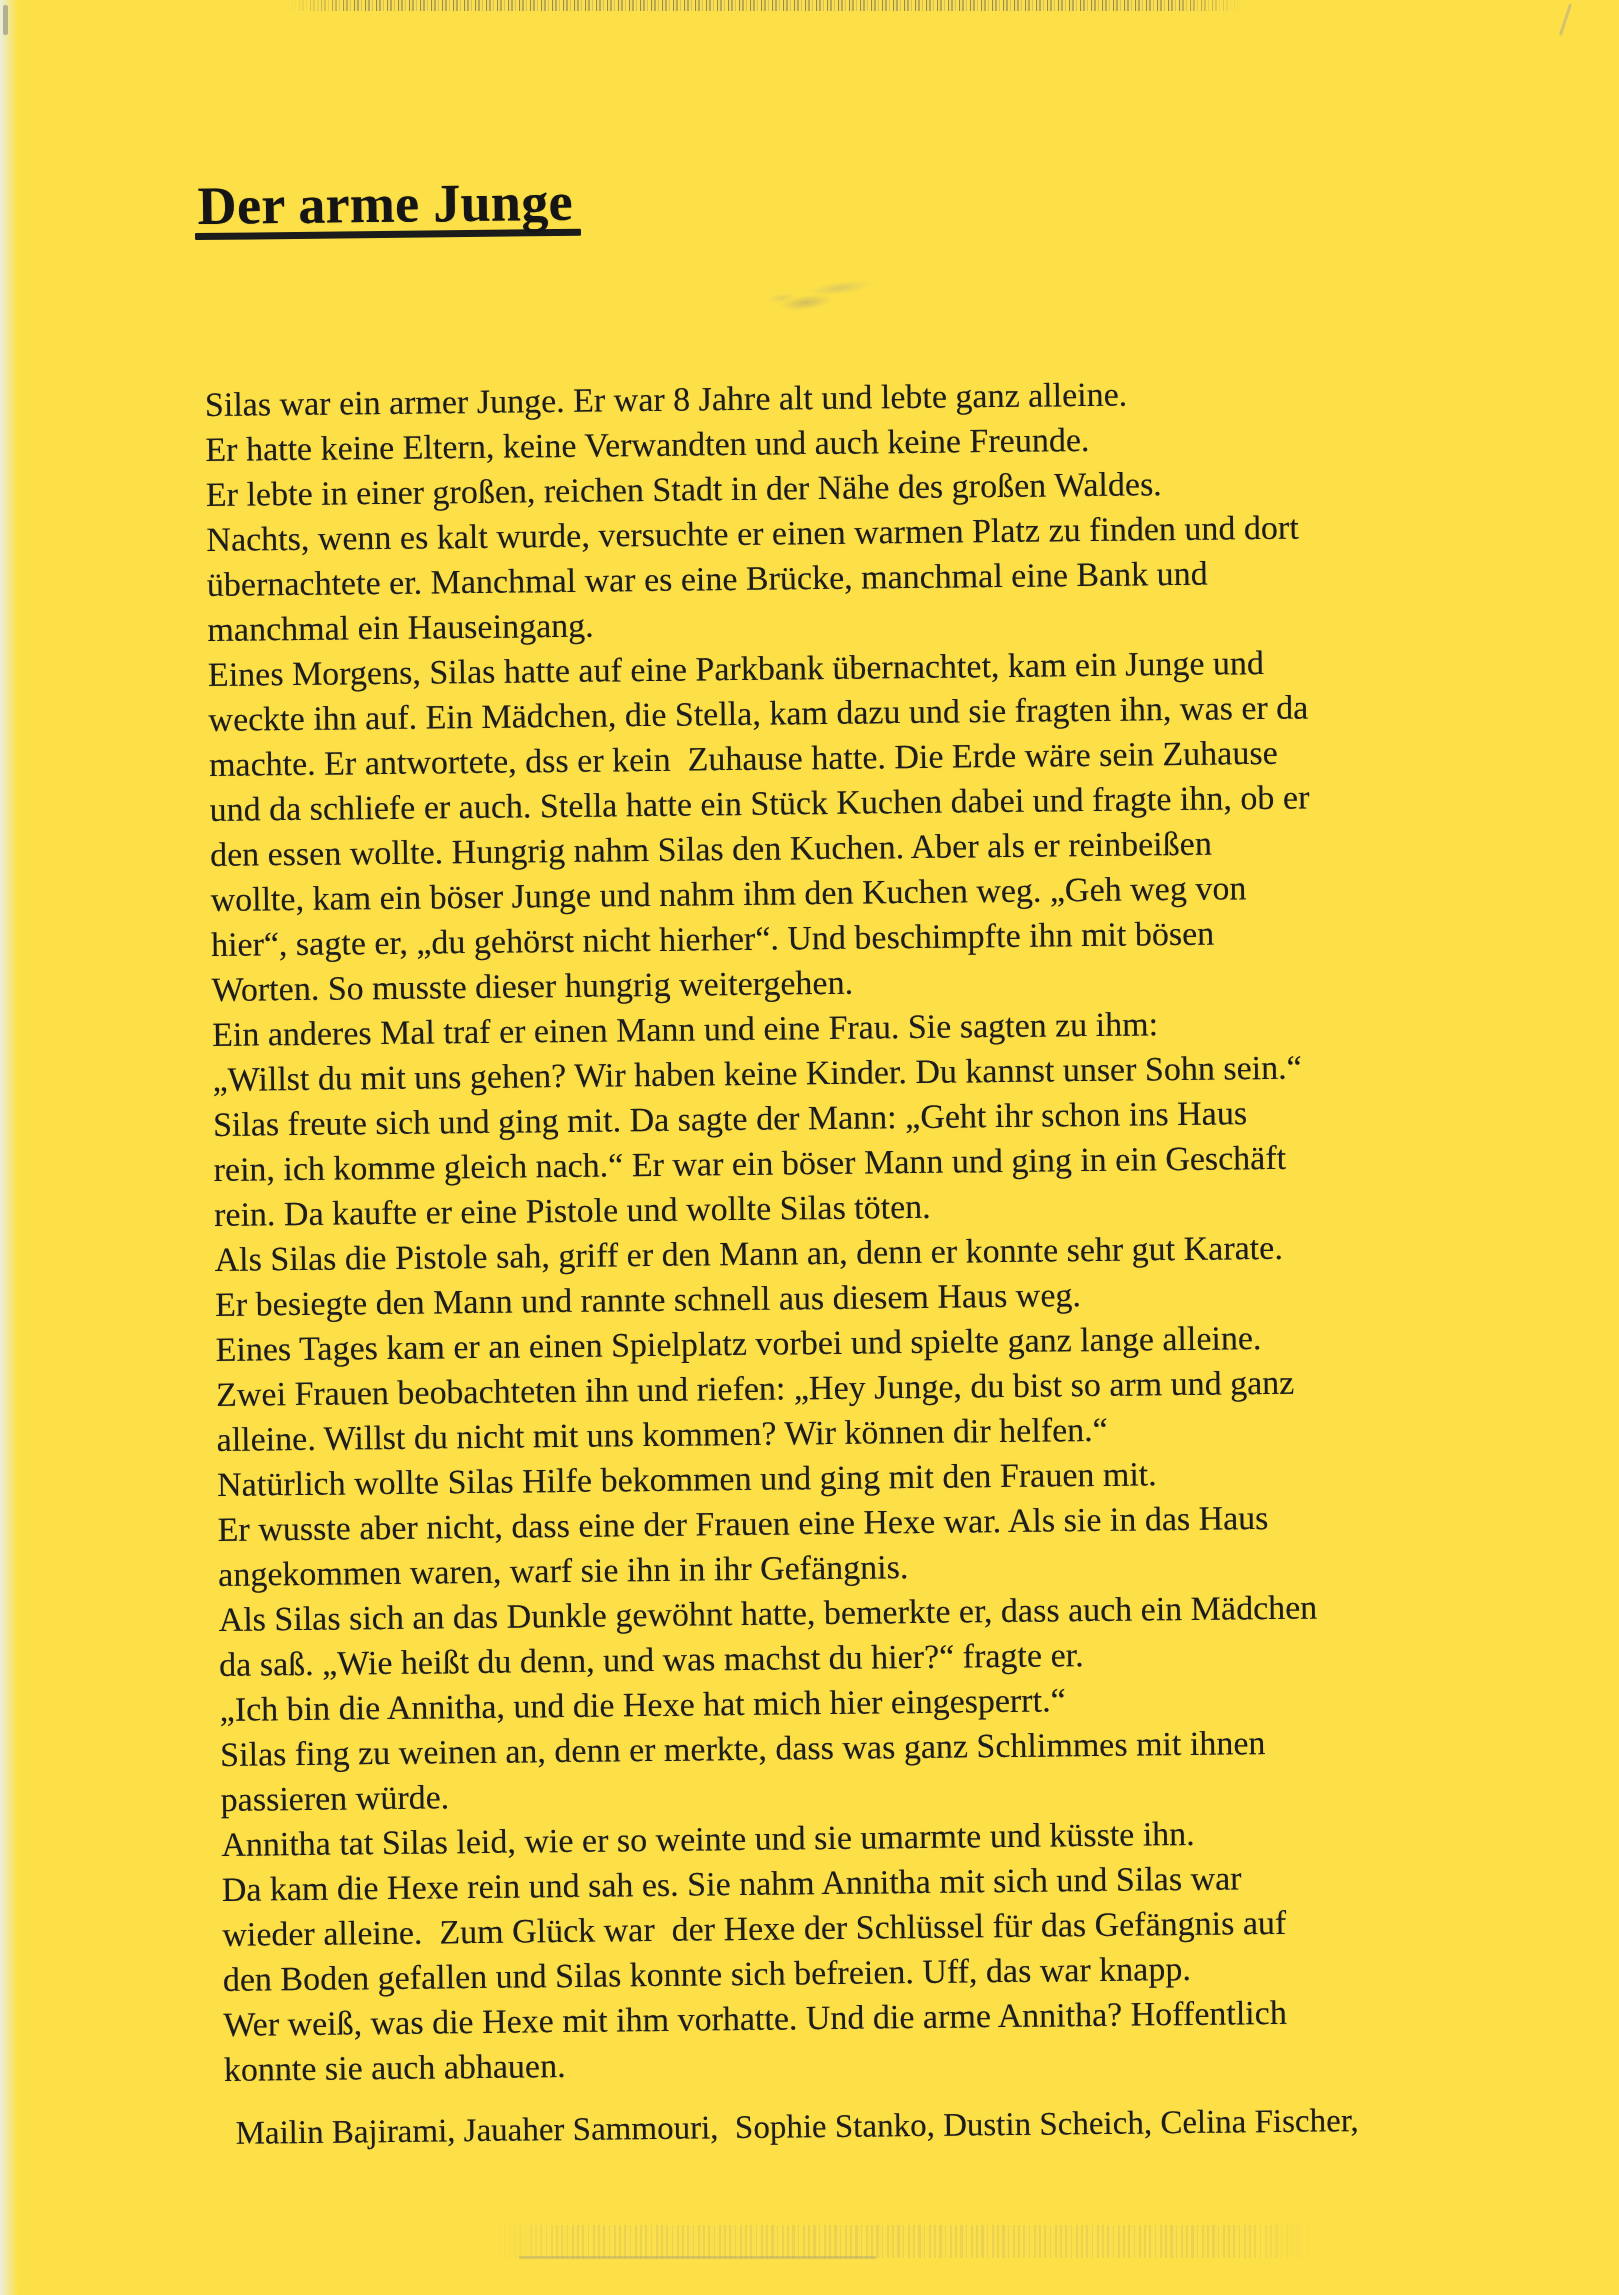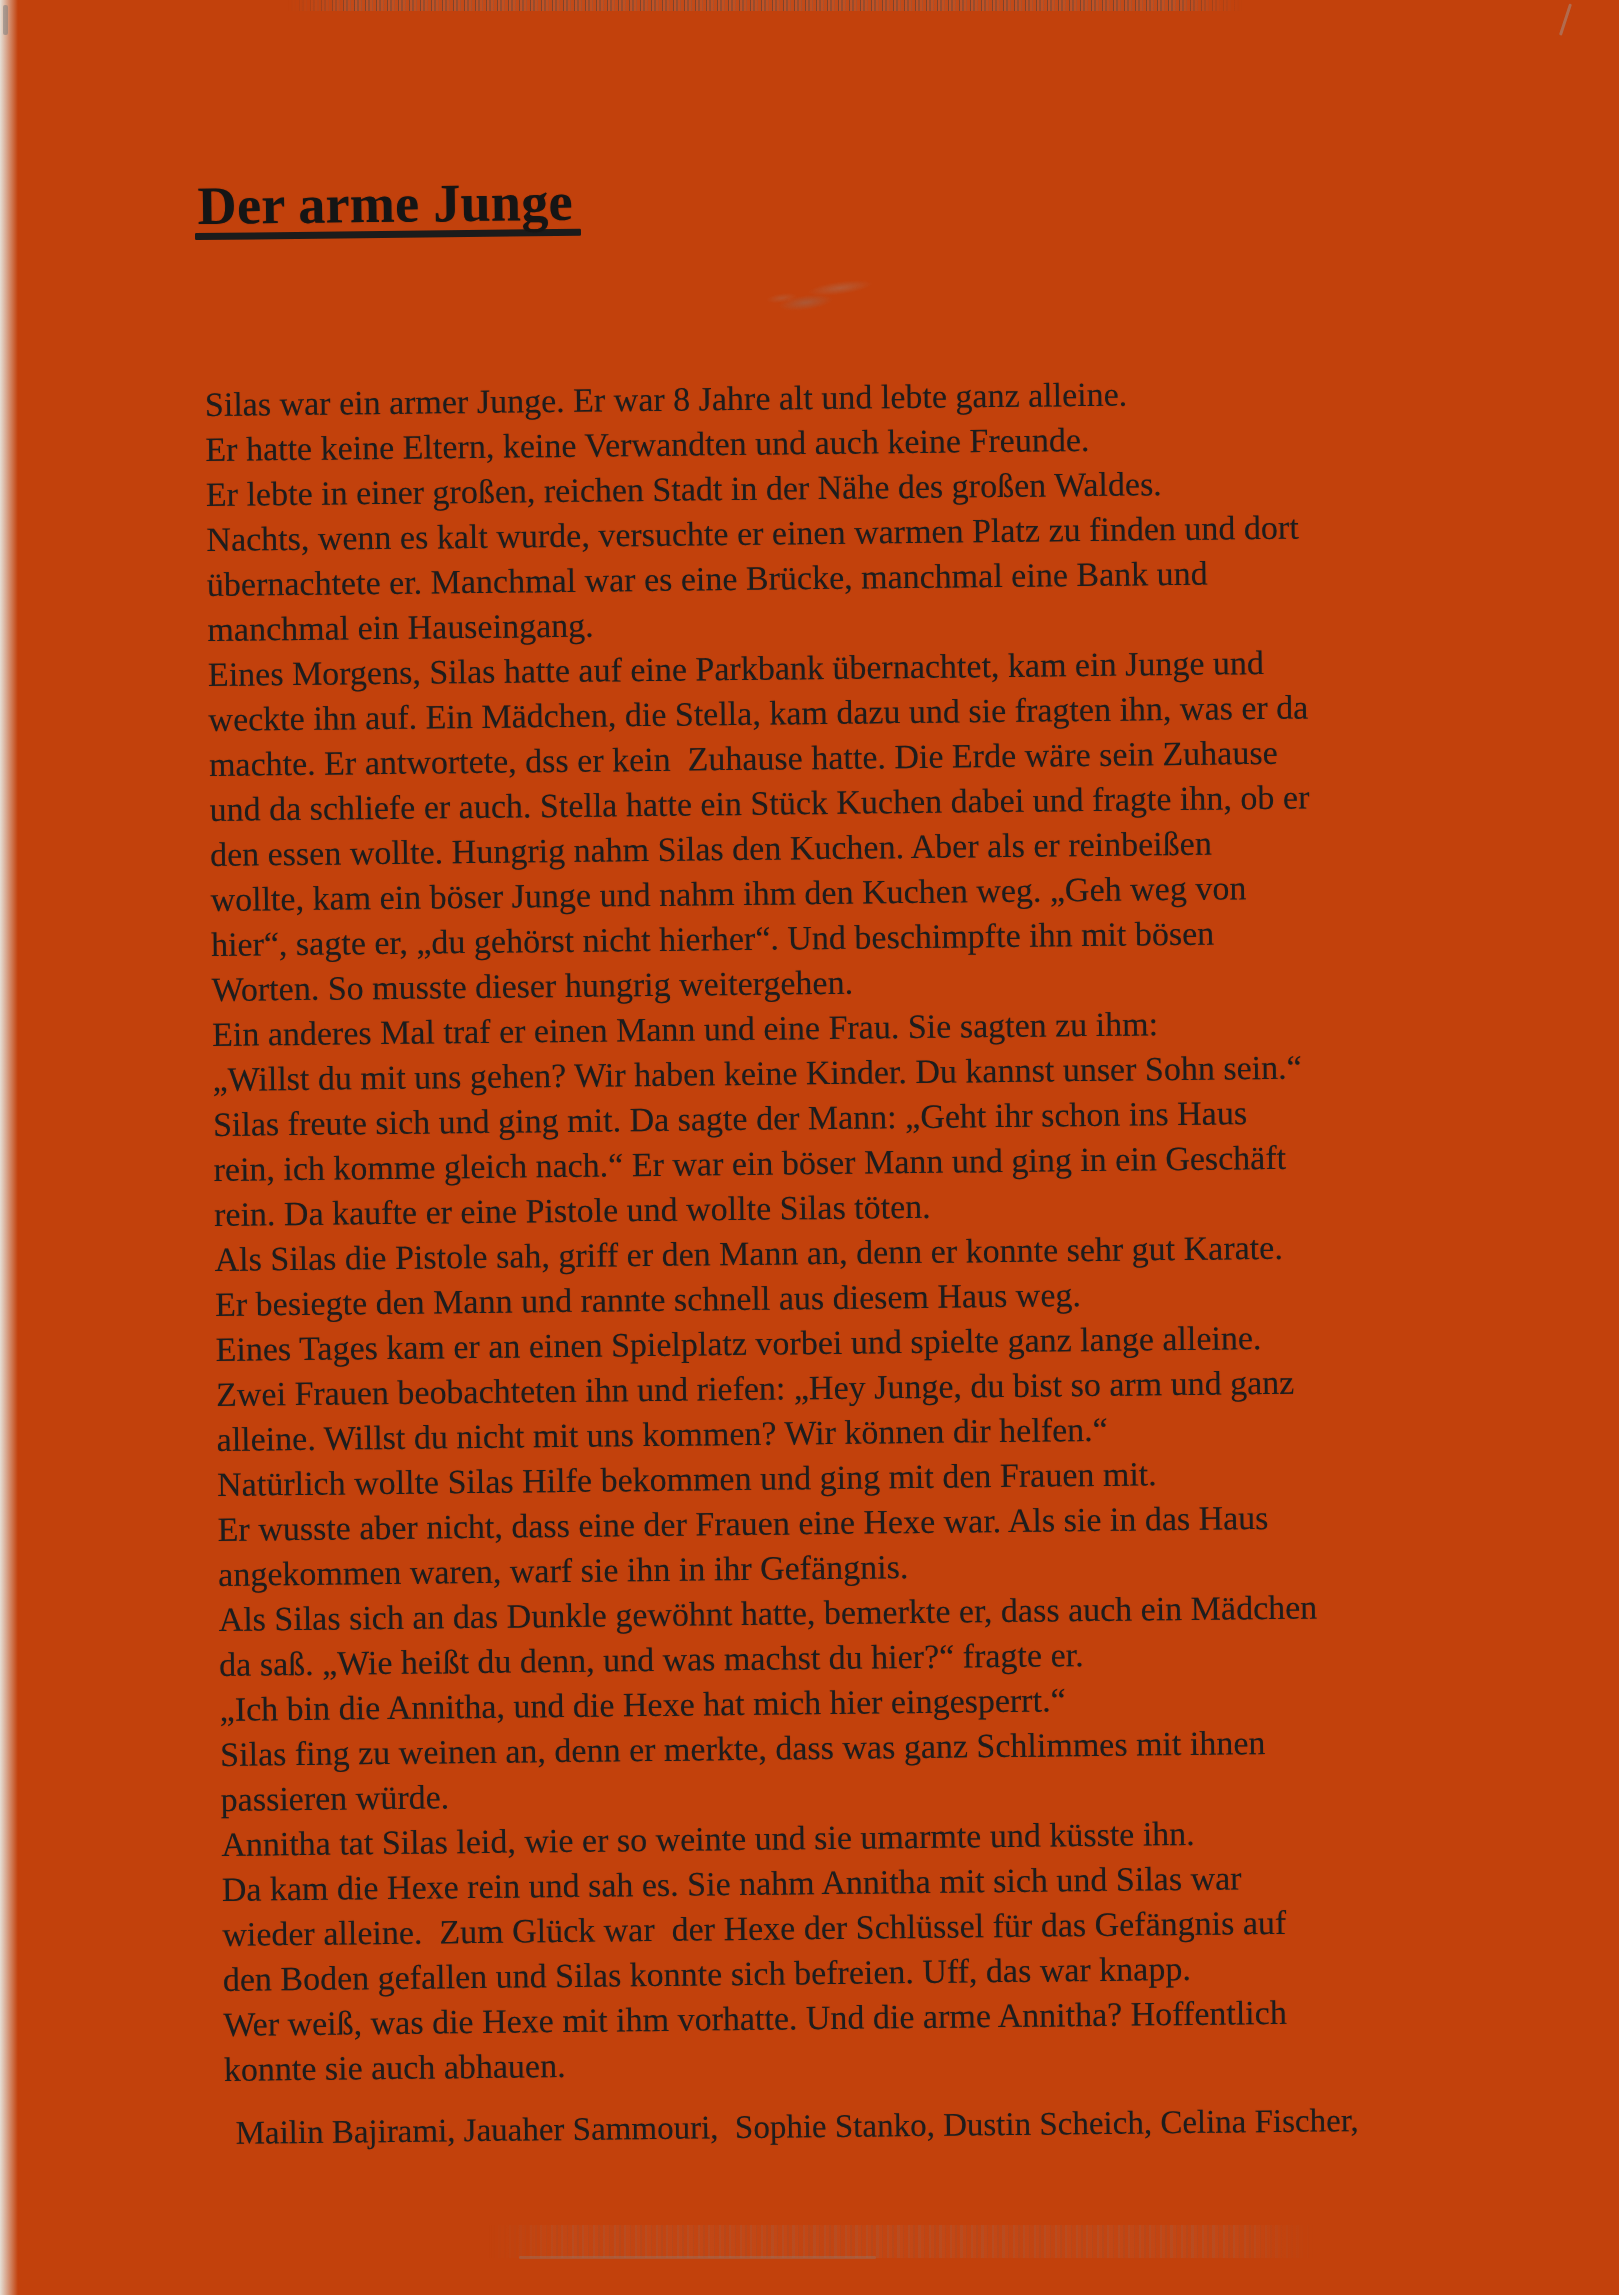--- a/index.html
+++ b/index.html
@@ -4,21 +4,21 @@
 <style>
   html, body {
     margin: 0;
     padding: 0;
     background: #e8e8e8;
   }
   .page {
     position: relative;
     width: 1619px;
     height: 2295px;
-    background: #c2410c;
+    background: #fde047;
     overflow: hidden;
     font-family: "Liberation Serif", serif;
   }
   
   .edge-tint {
     position: absolute;
     left: 0; top: 0;
     width: 18.3px; height: 100%;
     background: linear-gradient(90deg, rgba(233,240,235,0.9), rgba(233,240,235,0));
   }

